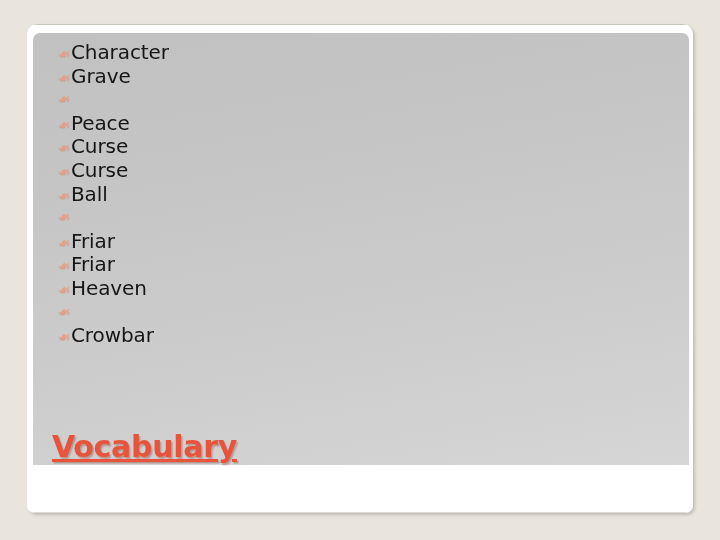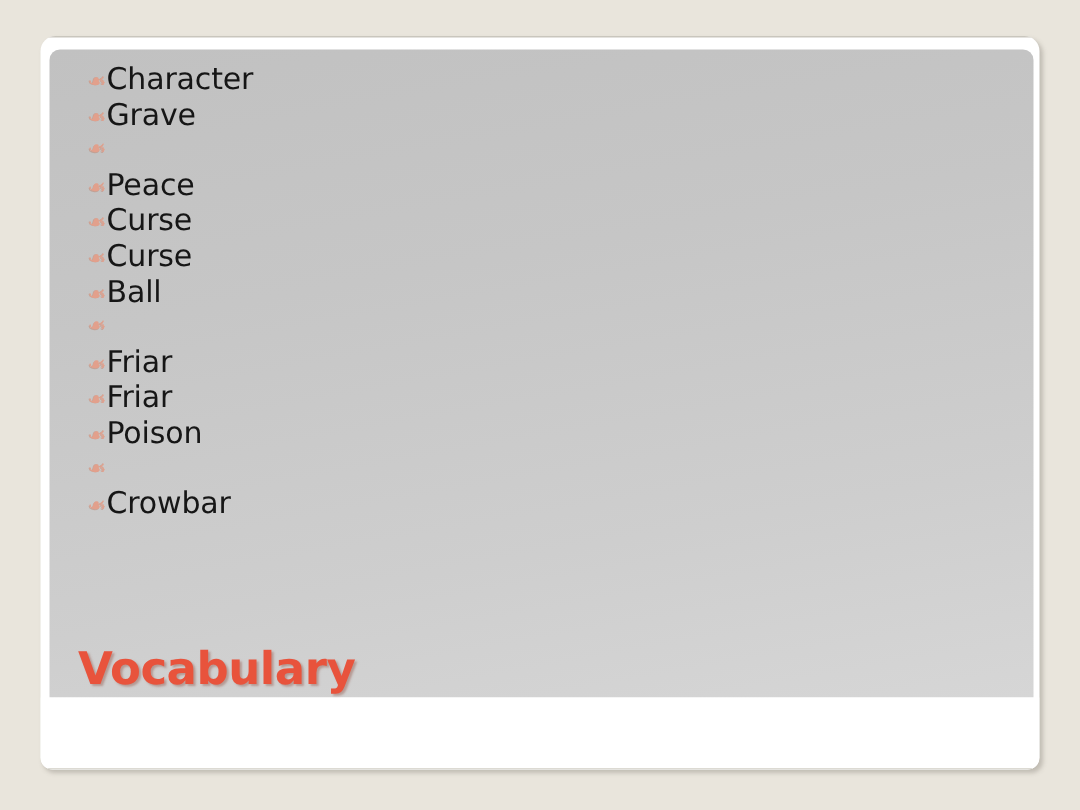--- a/index.html
+++ b/index.html
@@ -95,20 +95,21 @@
     position: absolute;
     left: 25px;
     top: 405px;
     font-size: 30px;
     font-weight: bold;
     font-family: "DejaVu Sans", sans-serif;
     color: #e8533c;
     letter-spacing: -0.3px;
     text-shadow: 1.5px 1.5px 1.5px rgba(140,70,55,0.40);
     z-index: 5;
+    text-decoration: underline;
   }
 
   
   .card-bottom {
     position: absolute;
     left: 0;
     bottom: 0;
     width: 100%;
     height: 48px;
     background: #ffffff;
@@ -165,21 +166,21 @@
         <li class="vocab-item">
           <span class="bullet-icon">❧</span>
           <span class="vocab-label">Friar</span>
         </li>
         <li class="vocab-item">
           <span class="bullet-icon">❧</span>
           <span class="vocab-label">Friar</span>
         </li>
         <li class="vocab-item">
           <span class="bullet-icon">❧</span>
-          <span class="vocab-label">Poison</span>
+          <span class="vocab-label">Heaven</span>
         </li>
         <li class="vocab-item">
           <span class="bullet-icon">❧</span>
         </li>
         <li class="vocab-item">
           <span class="bullet-icon">❧</span>
           <span class="vocab-label">Crowbar</span>
         </li>
       </ul>
   </div>

